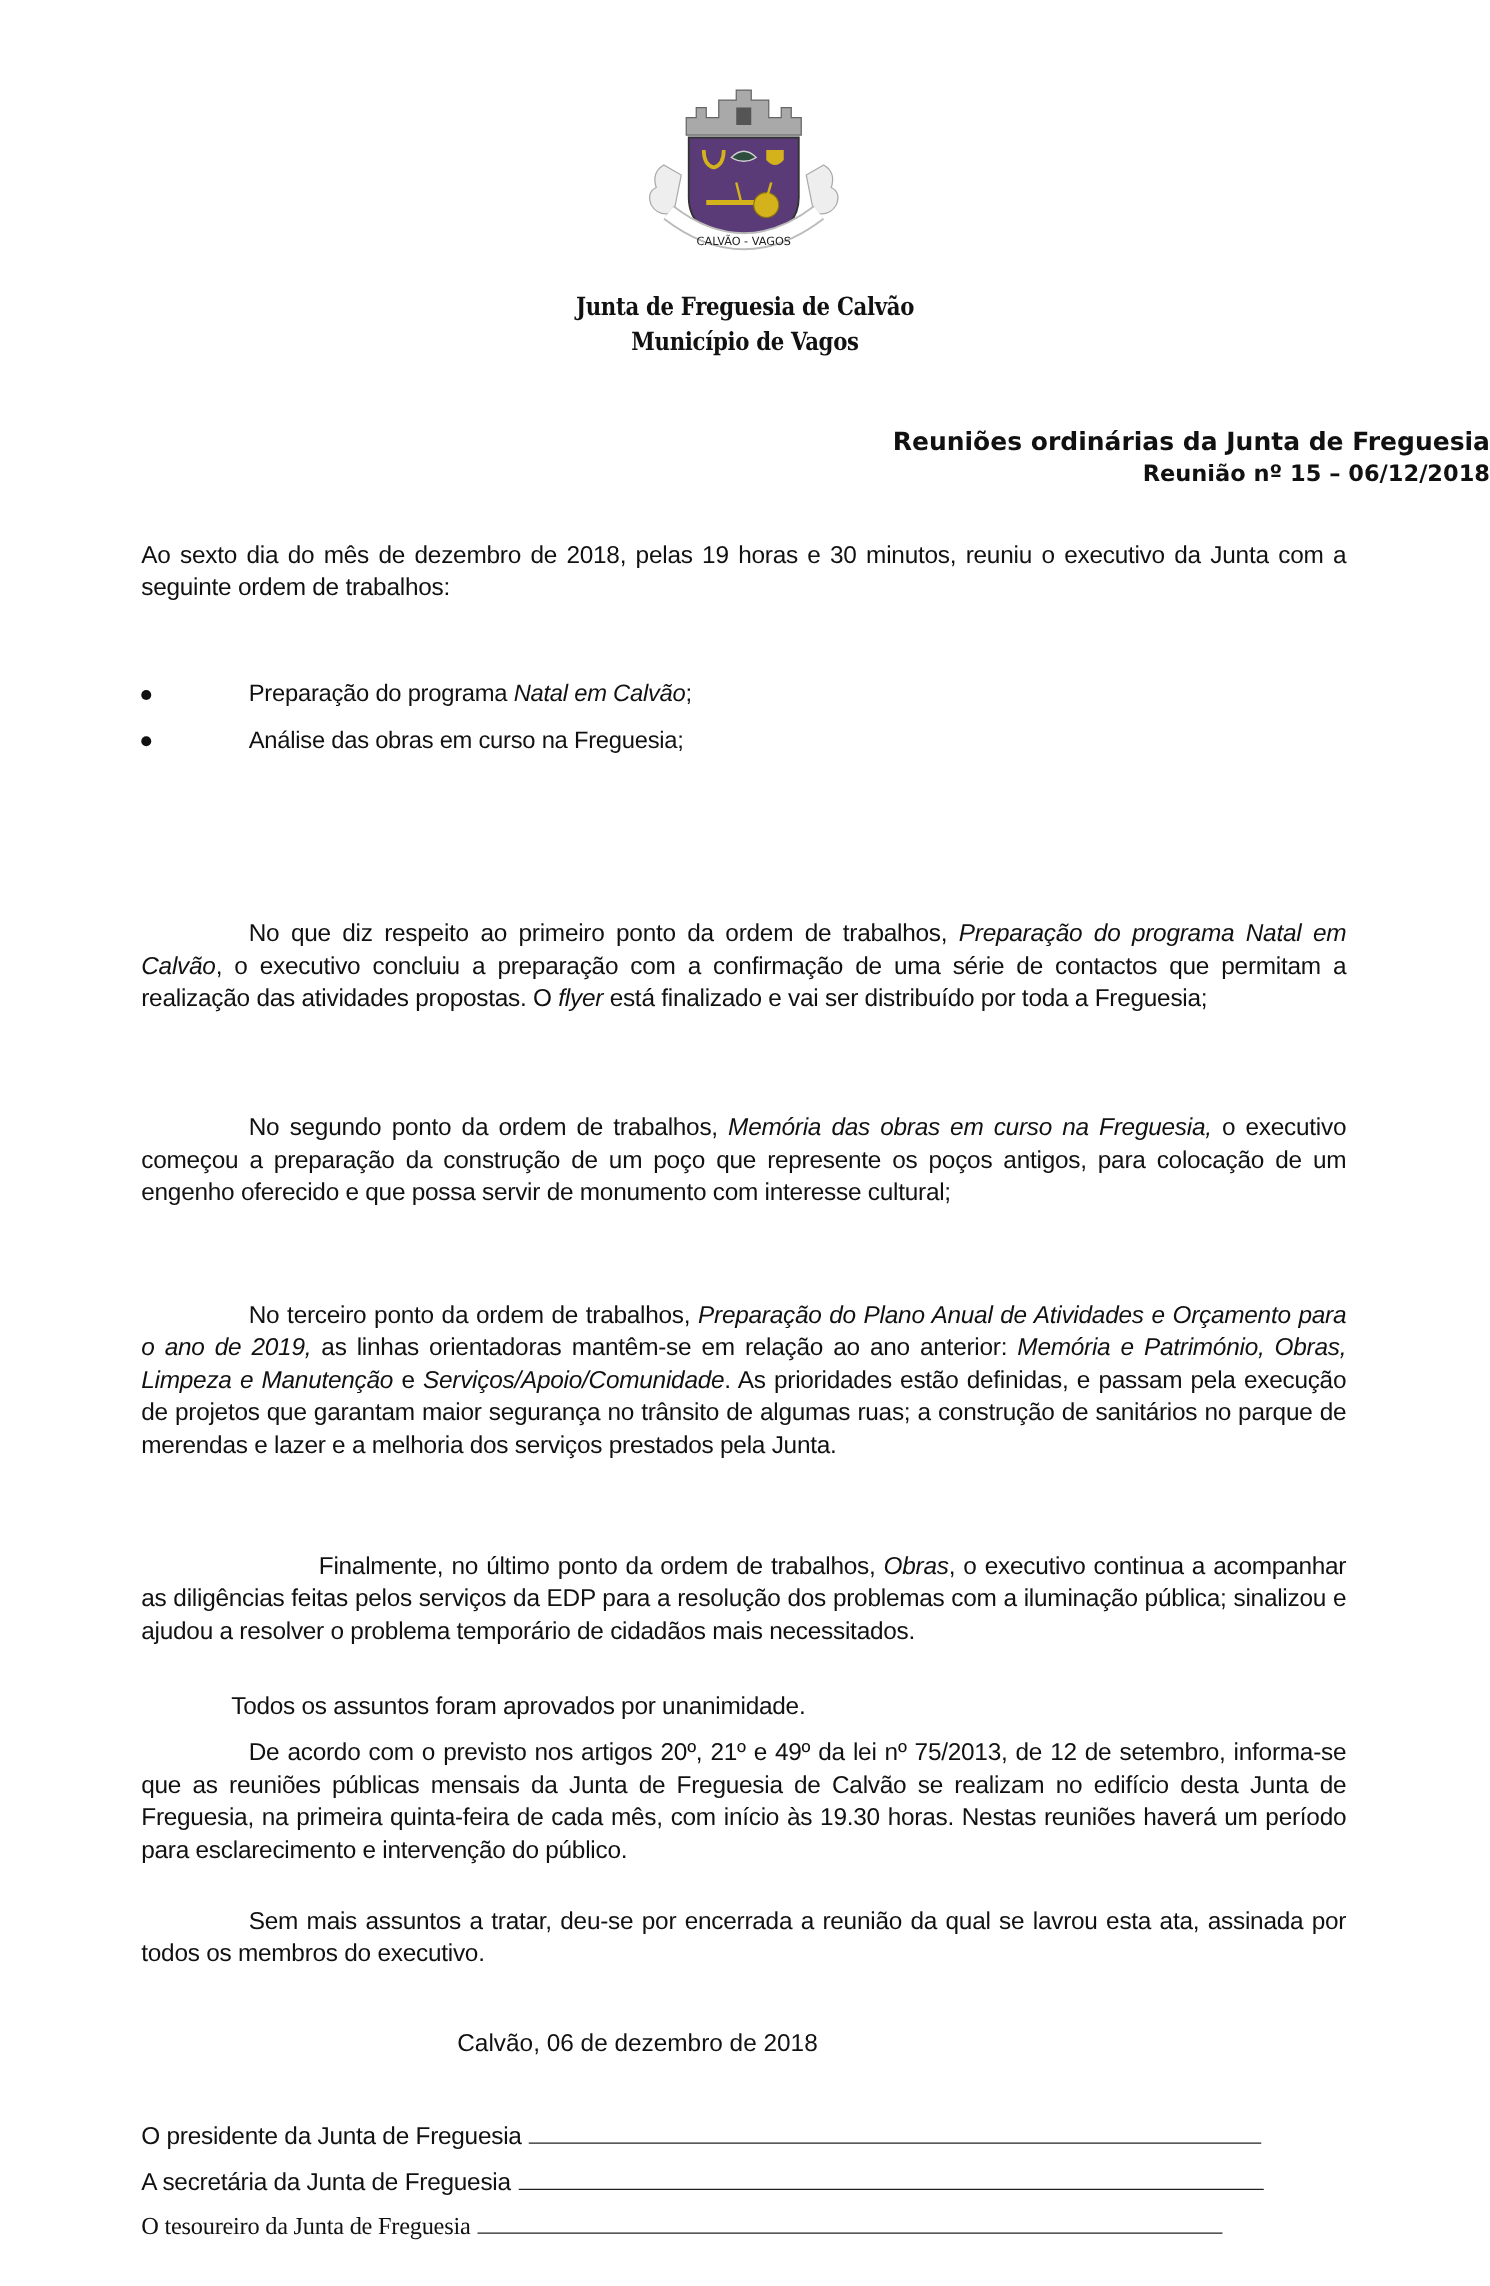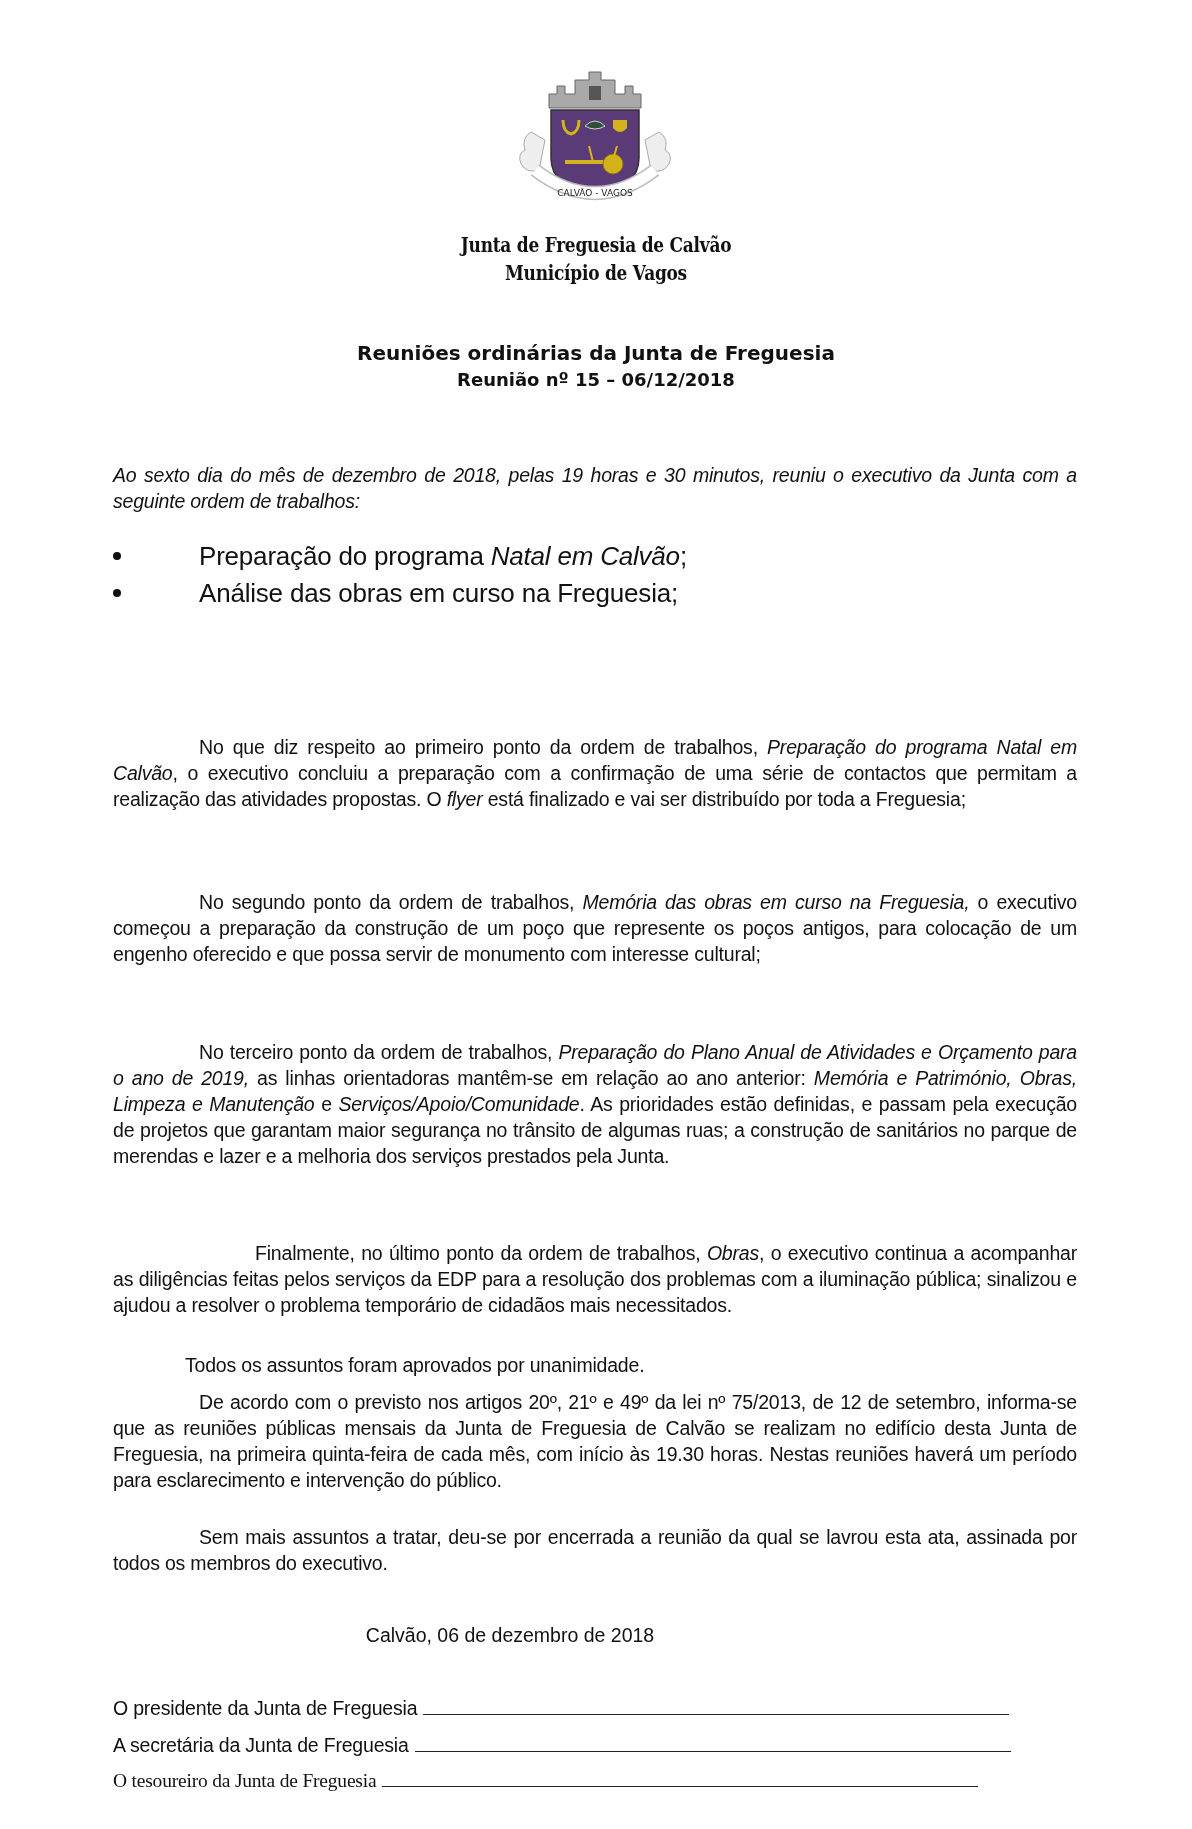--- a/index.html
+++ b/index.html
@@ -4,31 +4,31 @@
 <style>
   html, body { margin: 0; padding: 0; background: #ffffff; }
   body { width: 1192px; height: 1829px; position: relative; overflow: hidden;
          font-family: "Liberation Sans", sans-serif; color: #111; }
   .crest { position: absolute; left: 509px; top: 66px; width: 172px; height: 140px; }
   .hdr-serif { position: absolute; left: 0; width: 1192px; text-align: center;
                font-family: "DejaVu Serif", serif; font-weight: bold; font-size: 20px;
                letter-spacing: -0.3px; transform: scaleX(0.85); }
   .hdr1 { top: 233px; }
   .hdr2 { top: 261px; }
-  .title { position: absolute; left: 0; width: 1192px; text-align: center;
+  .title { position: absolute; left: 0; width: 1192px; text-align: right;
            font-family: "DejaVu Sans", sans-serif; font-weight: bold; }
   .title1 { top: 341px; font-size: 20px; }
   .title2 { top: 369px; font-size: 18px; }
   .para { position: absolute; left: 113px; width: 964px; font-size: 19.5px;
           line-height: 26px; text-align: justify; letter-spacing: -0.2px; }
   .para .indent { display: inline-block; width: 86px; }
   .para .indent-lg { display: inline-block; width: 142px; }
   .para .indent-sm { display: inline-block; width: 72px; }
   .bullet-list { position: absolute; left: 113px; top: 543px; width: 964px; margin: 0; padding: 0; list-style: none; }
-  .bullet-item { position: relative; height: 37px; font-size: 26px; line-height: 26px; letter-spacing: -0.2px; text-align: right; }
+  .bullet-item { position: relative; height: 37px; font-size: 19px; line-height: 26px; letter-spacing: -0.2px; text-align: right; }
   .bullet-dot { position: absolute; left: 0px; top: 9px; width: 8px; height: 8px; background: #111; border-radius: 50%; }
   .bullet-text { position: absolute; left: 86px; top: 0; white-space: nowrap; }
   .bullet-text.nudge { left: 90px; }
   i { font-style: italic; }
   .center-line { position: absolute; left: 0; width: 1020px; text-align: center; font-size: 19.5px; }
   .sig-row { position: absolute; left: 113px; font-size: 19.5px; white-space: nowrap; letter-spacing: -0.2px; }
   .sig-line { display: inline-block; border-bottom: 1.5px solid #222; vertical-align: baseline; height: 18px; margin-left: 6px; }
 </style>
 </head>
 <body>
@@ -55,21 +55,21 @@
   <path d="M26 104 Q86 150 146 104" fill="none" stroke="#fff" stroke-width="11"></path>
   <text x="86" y="130" text-anchor="middle" font-family="DejaVu Sans, sans-serif" font-size="9" fill="#222">CALVÃO - VAGOS</text>
 </svg>
 
 <div class="hdr-serif hdr1">Junta de Freguesia de Calvão</div>
 <div class="hdr-serif hdr2">Município de Vagos</div>
 
 <div class="title title1">Reuniões ordinárias da Junta de Freguesia</div>
 <div class="title title2">Reunião nº 15 – 06/12/2018</div>
 
-<div class="para" style="top:462px;font-style:italic;">Ao sexto dia do mês de dezembro de 2018, pelas 19 horas e 30 minutos, reuniu o executivo da Junta com a seguinte ordem de trabalhos:</div>
+<div class="para" style="top:431px;">Ao sexto dia do mês de dezembro de 2018, pelas 19 horas e 30 minutos, reuniu o executivo da Junta com a seguinte ordem de trabalhos:</div>
 
 <ul class="bullet-list">
   <li class="bullet-item">
     <span class="bullet-dot"></span>
     <span class="bullet-text"><span>Preparação do programa </span><i>Natal em Calvão</i><span>;</span></span>
   </li>
   <li class="bullet-item">
     <span class="bullet-dot"></span>
     <span class="bullet-text">Análise das obras em curso na Freguesia;</span>
   </li>

